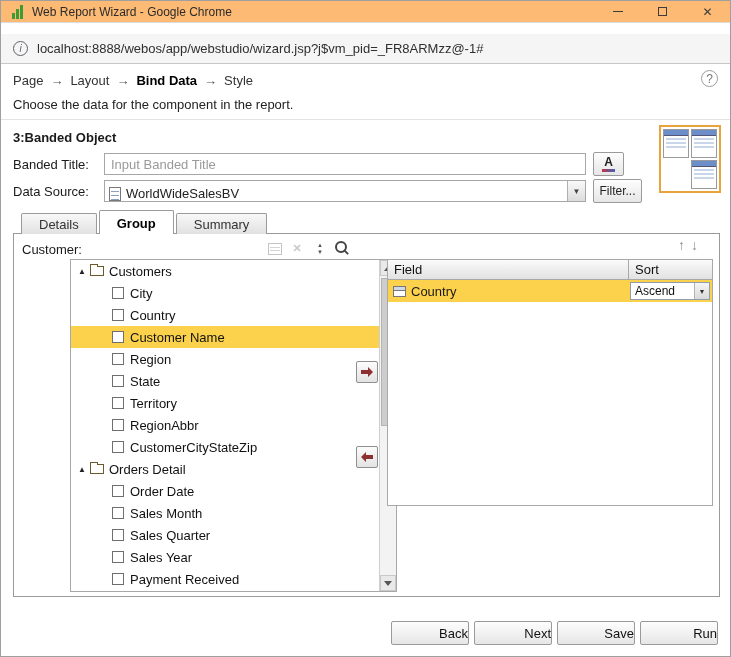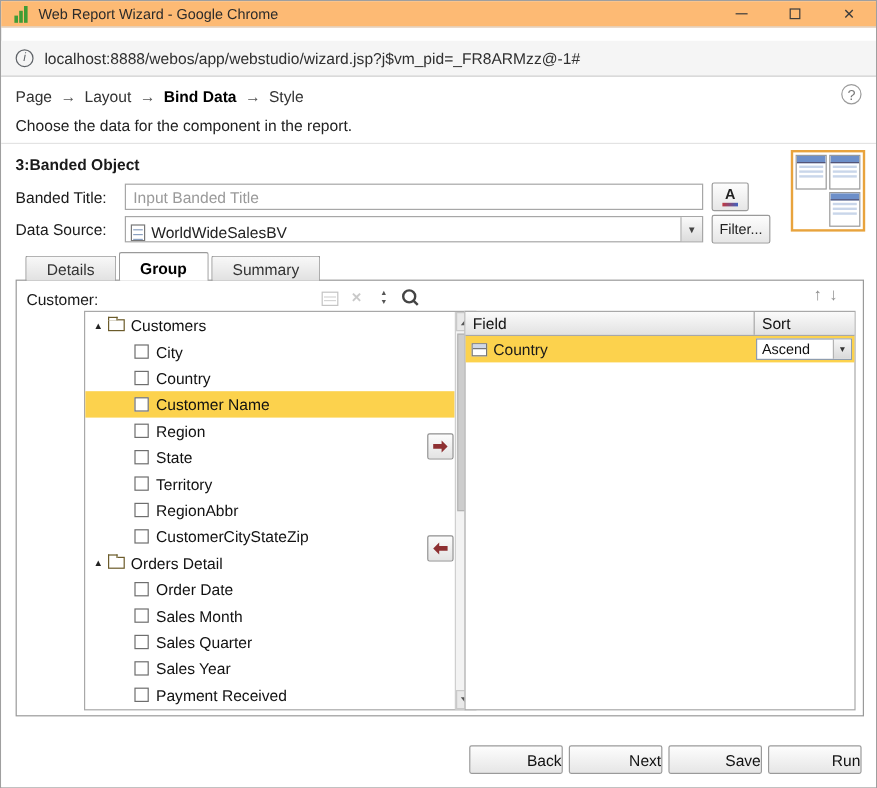--- a/index.html
+++ b/index.html
@@ -149,21 +149,21 @@
 
   
   .xfer {
     position:absolute; left:342px; width:22px; height:22px;
     border:1px solid #8f8f8f; border-radius:2px; background:linear-gradient(#fcfcfc,#e3e3e3);
     display:flex; align-items:center; justify-content:center; cursor:default; padding:0;
   }
   .xfer-right { top:127px; } .xfer-left { top:212px; }
 
   
-  .grid { position:absolute; left:373px; top:25px; width:326px; height:333px; border:1px solid #a8a8a8; background:#fff; }
+  .grid { position:absolute; left:373px; top:25px; width:326px; height:247px; border:1px solid #a8a8a8; background:#fff; }
   .grid-header { display:flex; height:20px; background:linear-gradient(#fafafa,#e2e2e2); border-bottom:1px solid #a8a8a8; }
   .hcell { padding:2px 6px; color:#111; }
   .hcell:first-child { flex:1; }
   .hcell.sort { width:84px; border-left:1px solid #a8a8a8; flex:none; }
   .grid-row { display:flex; height:22px; align-items:center; }
   .grid-row.selected { background:#fcd24d; }
   .cell { display:flex; align-items:center; }
   .field-cell { flex:1; padding-left:5px; }
   .band-icon { width:13px; height:11px; border:1px solid #777; background:#fff; position:relative; margin-right:5px; flex:none; }
   .band-icon::before { content:""; position:absolute; left:0; right:0; top:0; height:3px; background:#cfd8e8; border-bottom:1px solid #777; }

